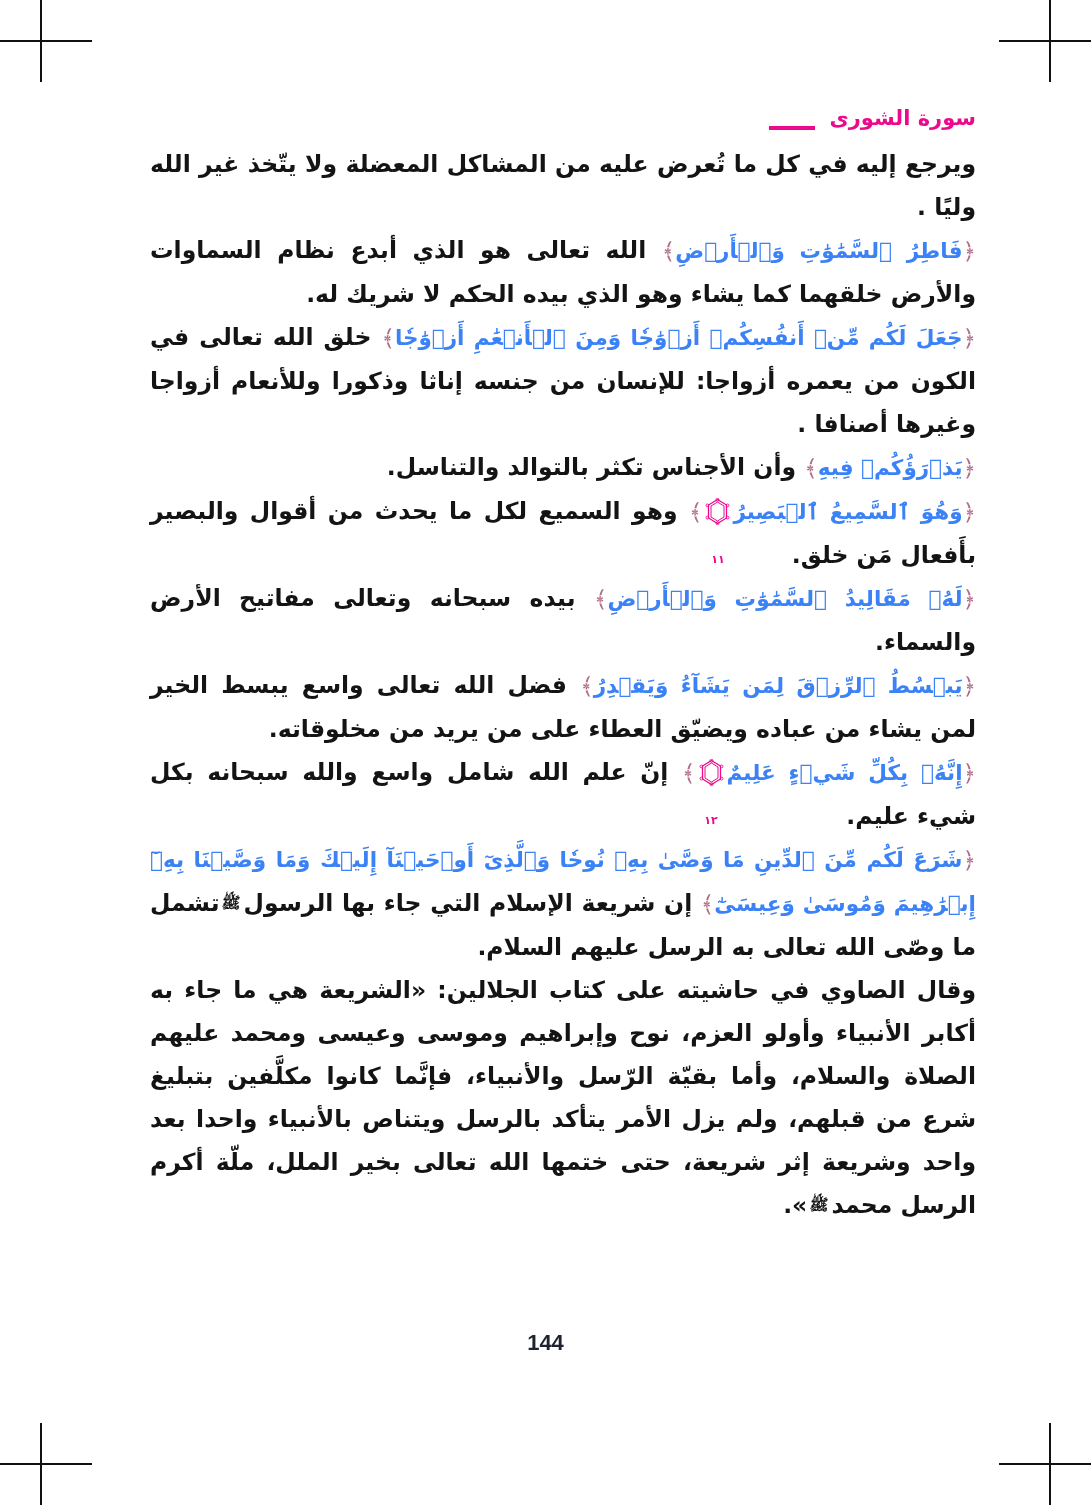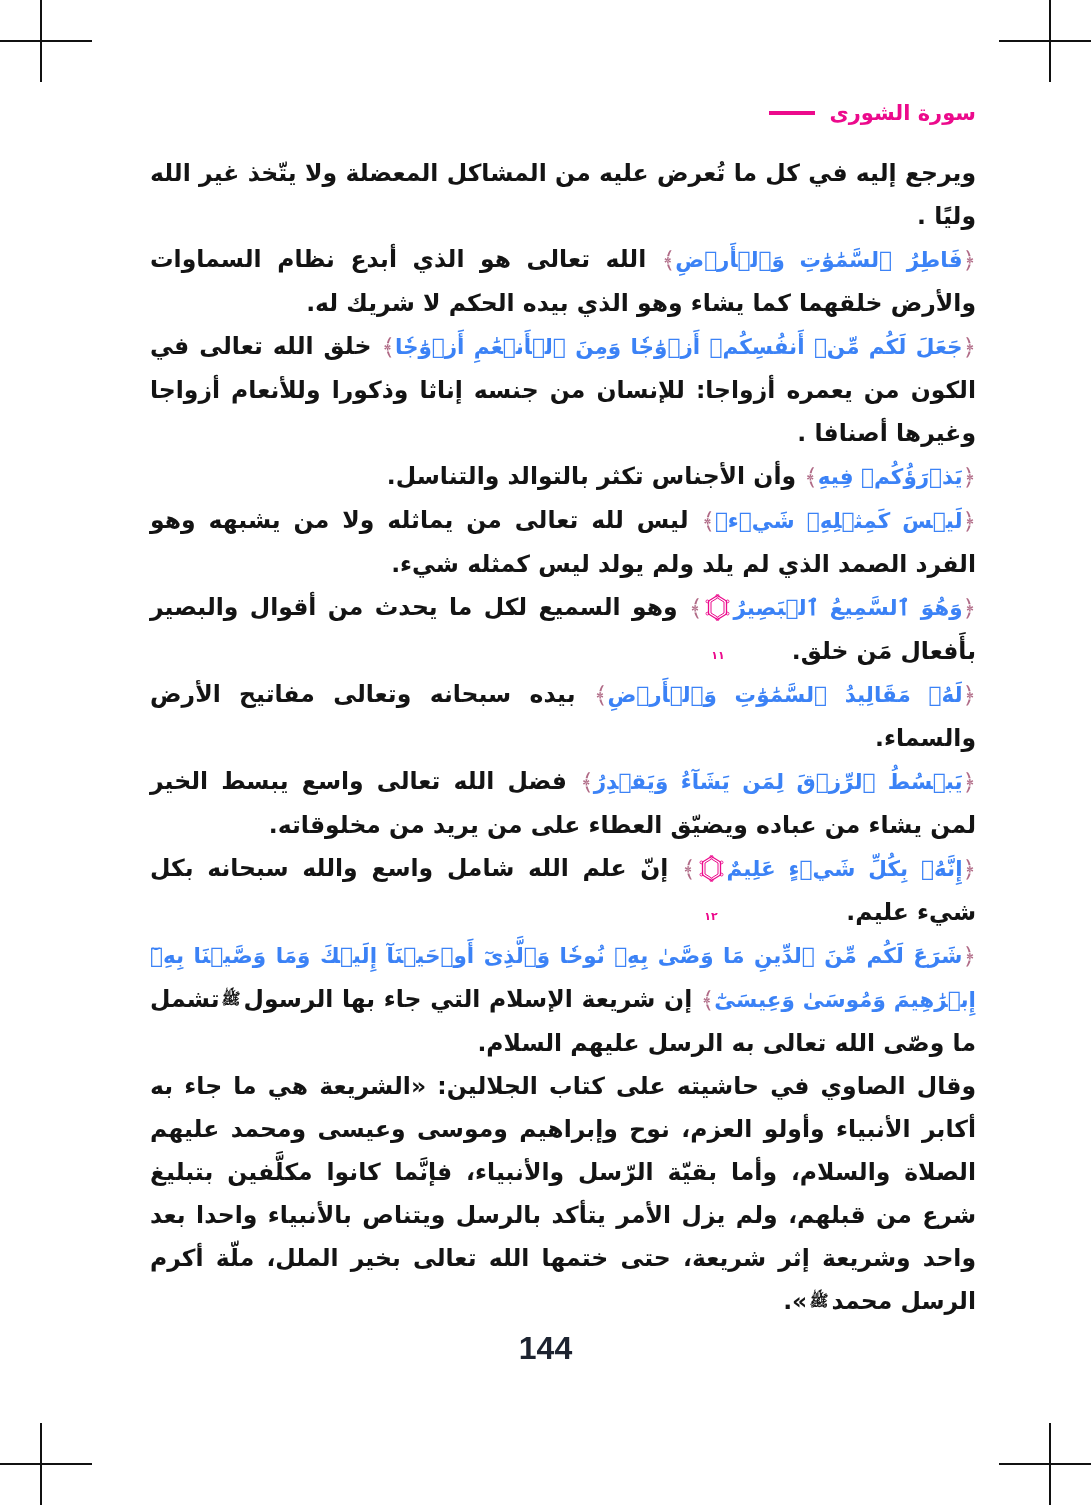--- a/index.html
+++ b/index.html
@@ -27,25 +27,25 @@
 
   
   .page{
     position:absolute;
     left:150px;right:115px;top:96px;
     width:826px;
   }
 
   
   .runhead{
-    display:flex;align-items:center;justify-content:flex-start;
+    display:flex;align-items:flex-end;justify-content:flex-start;
     gap:14px;
     direction:rtl;
     height:34px;
-    margin-bottom:22px;
+    margin-bottom:13px;
   }
   .runhead .title{
     color:#ec0a8c;
     font-size:21px;
     font-weight:700;
     letter-spacing:.5px;
     white-space:nowrap;
   }
   .runhead .rule{
     display:block;
@@ -111,21 +111,21 @@
     transform:scale(1.05);
   }
 
   
   .folio{
     position:absolute;
     left:0;right:0;
     top:1330px;
     text-align:center;
     color:#1d2330;
-    font-size:32px;
+    font-size:22px;
     font-weight:600;
     direction:ltr;
     font-family:"Liberation Sans",sans-serif;
   }
 </style>
 </head>
 <body>
 
 <div class="crop v tl-v"></div>
 <div class="crop h tl-h"></div>
@@ -146,21 +146,20 @@
   <div class="body">
 
     <p class="para"><span>ويرجع إليه في كل ما تُعرض عليه من المشاكل المعضلة ولا يتّخذ غير الله وليًا .</span></p>
 
     <p class="para"><span class="brk">﴿</span><span class="ayah">فَاطِرُ ٱلسَّمَٰوَٰتِ وَٱلۡأَرۡضِ</span><span class="brk">﴾</span> <span>الله تعالى هو الذي أبدع نظام السماوات والأرض خلقهما كما يشاء وهو الذي بيده الحكم لا شريك له.</span></p>
 
     <p class="para"><span class="brk">﴿</span><span class="ayah">جَعَلَ لَكُم مِّنۡ أَنفُسِكُمۡ أَزۡوَٰجٗا وَمِنَ ٱلۡأَنۡعَٰمِ أَزۡوَٰجٗا</span><span class="brk">﴾</span> <span>خلق الله تعالى في الكون من يعمره أزواجا: للإنسان من جنسه إناثا وذكورا وللأنعام أزواجا وغيرها أصنافا .</span></p>
 
     <p class="para"><span class="brk">﴿</span><span class="ayah">يَذۡرَؤُكُمۡ فِيهِ</span><span class="brk">﴾</span> <span>وأن الأجناس تكثر بالتوالد والتناسل.</span></p>
 
-    <p class="para"><span class="brk">﴿</span><span class="ayah">لَيۡسَ كَمِثۡلِهِۦ شَيۡءٞ</span><span class="brk">﴾</span> <span>ليس لله تعالى من يماثله ولا من يشبهه وهو الفرد الصمد الذي لم يلد ولم يولد ليس كمثله شيء.</span></p>
 
     <p class="para"><span class="brk">﴿</span><span class="ayah">وَهُوَ ٱلسَّمِيعُ ٱلۡبَصِيرُ</span><span class="vnum"><svg viewBox="0 0 27 27" aria-hidden="true">
             <polygon points="13.5,1.5 22.5,7 22.5,20 13.5,25.5 4.5,20 4.5,7" fill="none" stroke="#ec0a8c" stroke-width="1.3"></polygon>
             <polygon points="13.5,4 20,8 20,19 13.5,23 7,19 7,8" fill="none" stroke="#ec0a8c" stroke-width="1"></polygon>
             <circle cx="13.5" cy="1.8" r="1.5" fill="none" stroke="#ec0a8c" stroke-width=".9"></circle>
             <circle cx="13.5" cy="25.2" r="1.5" fill="none" stroke="#ec0a8c" stroke-width=".9"></circle>
             <circle cx="3.4" cy="7.4" r="1.4" fill="none" stroke="#ec0a8c" stroke-width=".9"></circle>
             <circle cx="23.6" cy="7.4" r="1.4" fill="none" stroke="#ec0a8c" stroke-width=".9"></circle>
             <circle cx="3.4" cy="19.6" r="1.4" fill="none" stroke="#ec0a8c" stroke-width=".9"></circle>
             <circle cx="23.6" cy="19.6" r="1.4" fill="none" stroke="#ec0a8c" stroke-width=".9"></circle>

